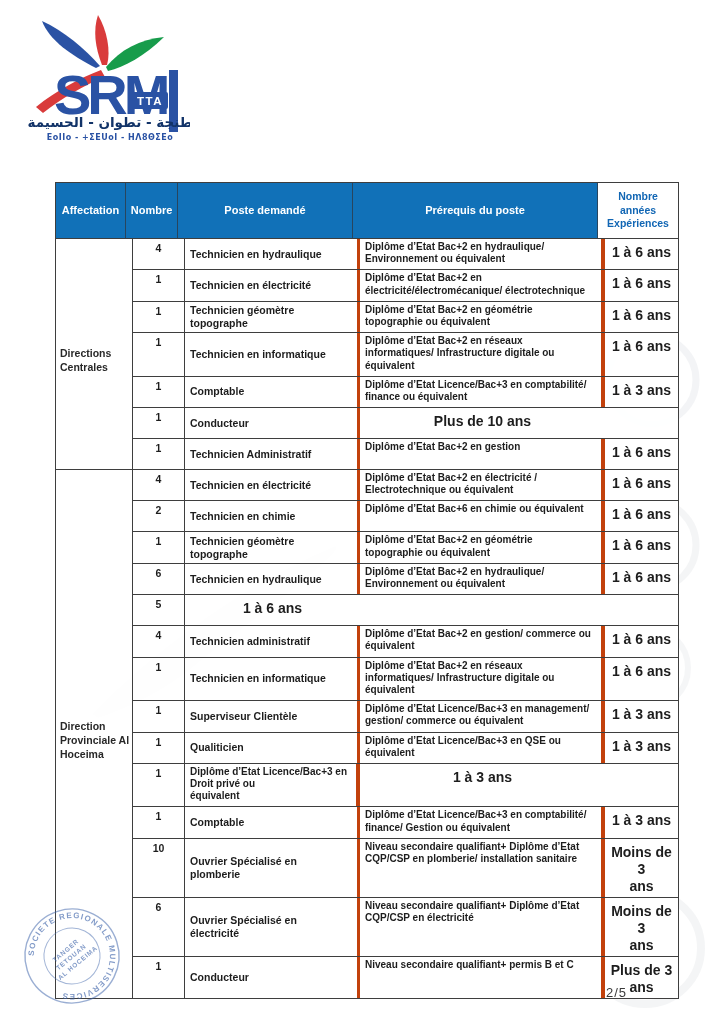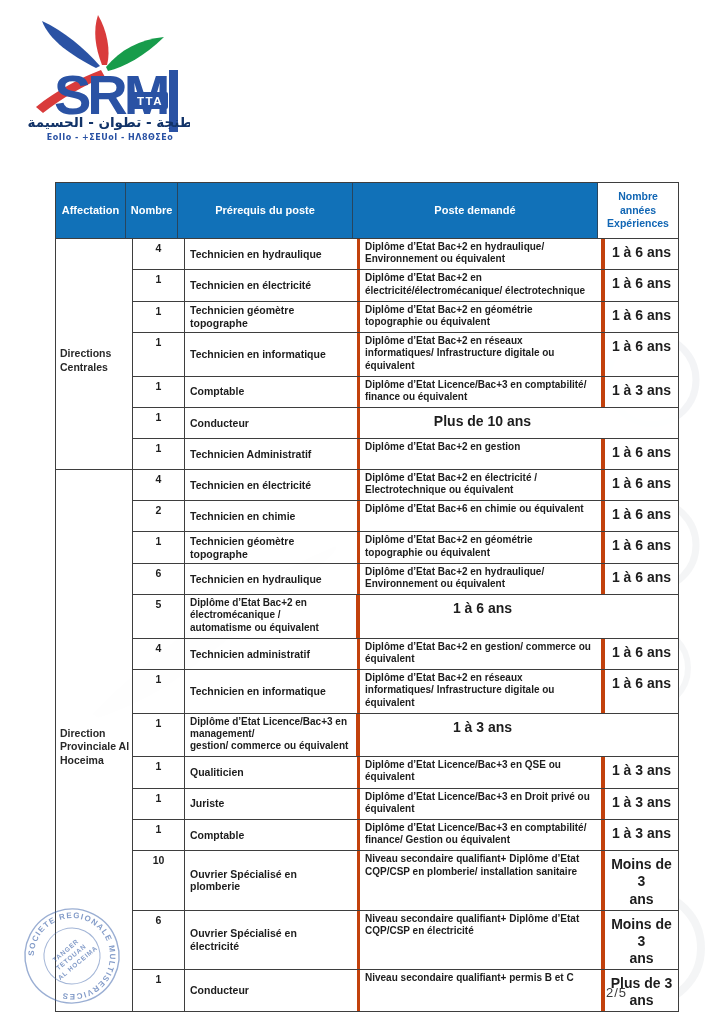--- a/index.html
+++ b/index.html
@@ -68,22 +68,22 @@
   <rect x="104" y="82" width="36" height="17" rx="2" fill="#2A52A4"></rect>
   <text x="109" y="95" font-size="11.5" font-weight="bold" letter-spacing="1.5" fill="#ffffff" font-family="Liberation Sans, DejaVu Sans, sans-serif">TTA</text>
   <text x="82" y="117" text-anchor="middle" font-size="13.5" font-weight="bold" font-family="DejaVu Sans, sans-serif" fill="#123368">طنجة - تطوان - الحسيمة</text>
   <text x="82" y="130" text-anchor="middle" font-size="8" font-weight="bold" letter-spacing="0.5" font-family="DejaVu Sans, sans-serif" fill="#2A52A4">EoIIo - +ΣEUoI - HΛ8ΘΣEo</text>
 </svg>
 
 <div class="doc-table">
   <div class="thead">
     <div class="th">Affectation</div>
     <div class="th">Nombre</div>
+    <div class="th">Poste demandé</div>
     <div class="th">Prérequis du poste</div>
-    <div class="th">Poste demandé</div>
     <div class="th th-exp">Nombre
 années
 Expériences</div>
   </div>
   <div>
       <div class="section">
         <div class="aff">Directions
 Centrales</div>
         <div class="rows">
           <div class="row">
@@ -164,55 +164,53 @@
           </div>
           <div class="row">
             <div class="cell c-num">6</div>
             <div class="cell c-poste">Technicien en hydraulique</div>
             <div class="cell c-pre">Diplôme d’Etat Bac+2 en hydraulique/
 Environnement ou équivalent</div>
             <div class="cell c-exp">1 à 6 ans</div>
           </div>
           <div class="row">
             <div class="cell c-num">5</div>
-            <div class="cell c-pre">Diplôme d’Etat Bac+2 en électromécanique /
-automatisme ou équivalent</div>
             <div class="cell c-exp">1 à 6 ans</div>
           </div>
           <div class="row">
             <div class="cell c-num">4</div>
             <div class="cell c-poste">Technicien administratif</div>
             <div class="cell c-pre">Diplôme d’Etat Bac+2 en gestion/ commerce ou
 équivalent</div>
             <div class="cell c-exp">1 à 6 ans</div>
           </div>
           <div class="row">
             <div class="cell c-num">1</div>
             <div class="cell c-poste">Technicien en informatique</div>
             <div class="cell c-pre">Diplôme d’Etat Bac+2 en réseaux
 informatiques/ Infrastructure digitale ou
 équivalent</div>
             <div class="cell c-exp">1 à 6 ans</div>
           </div>
           <div class="row">
             <div class="cell c-num">1</div>
+            <div class="cell c-poste">Superviseur Clientèle</div>
             <div class="cell c-pre">Diplôme d’Etat Licence/Bac+3 en management/
 gestion/ commerce ou équivalent</div>
             <div class="cell c-exp">1 à 3 ans</div>
           </div>
           <div class="row">
             <div class="cell c-num">1</div>
             <div class="cell c-poste">Qualiticien</div>
             <div class="cell c-pre">Diplôme d’Etat Licence/Bac+3 en QSE ou
 équivalent</div>
             <div class="cell c-exp">1 à 3 ans</div>
           </div>
           <div class="row">
             <div class="cell c-num">1</div>
-            <div class="cell c-poste">Juriste</div>
             <div class="cell c-pre">Diplôme d’Etat Licence/Bac+3 en Droit privé ou
 équivalent</div>
             <div class="cell c-exp">1 à 3 ans</div>
           </div>
           <div class="row">
             <div class="cell c-num">1</div>
             <div class="cell c-poste">Comptable</div>
             <div class="cell c-pre">Diplôme d’Etat Licence/Bac+3 en comptabilité/
 finance/ Gestion ou équivalent</div>
             <div class="cell c-exp">1 à 3 ans</div>

